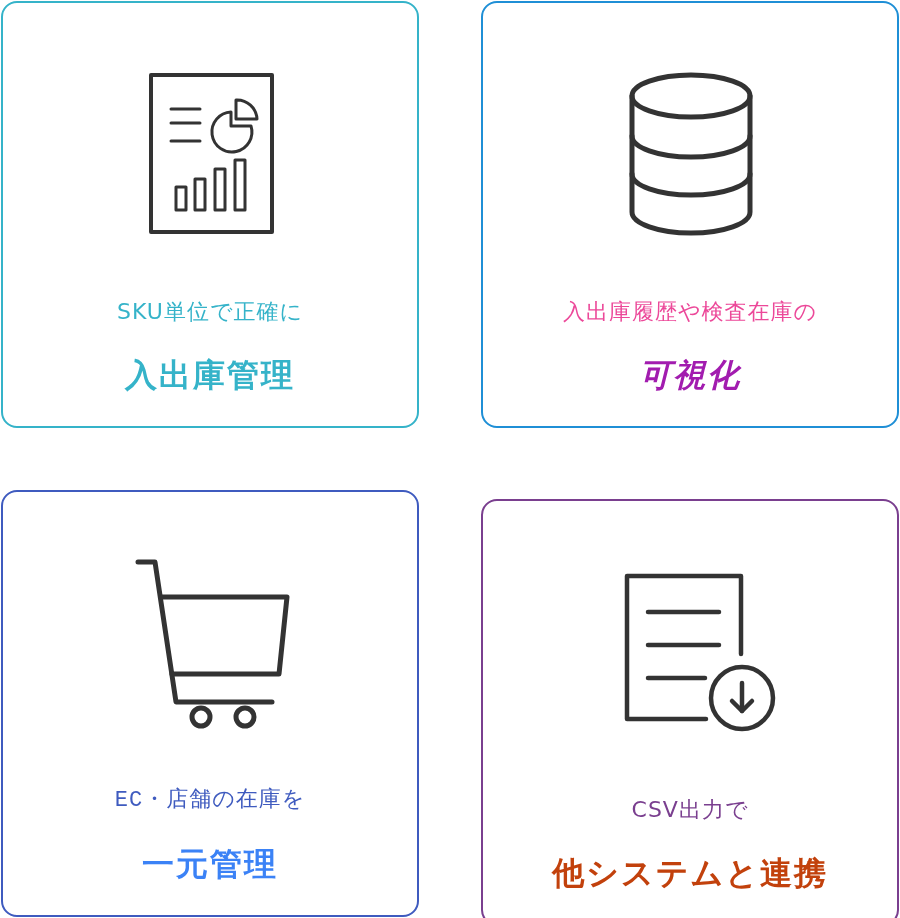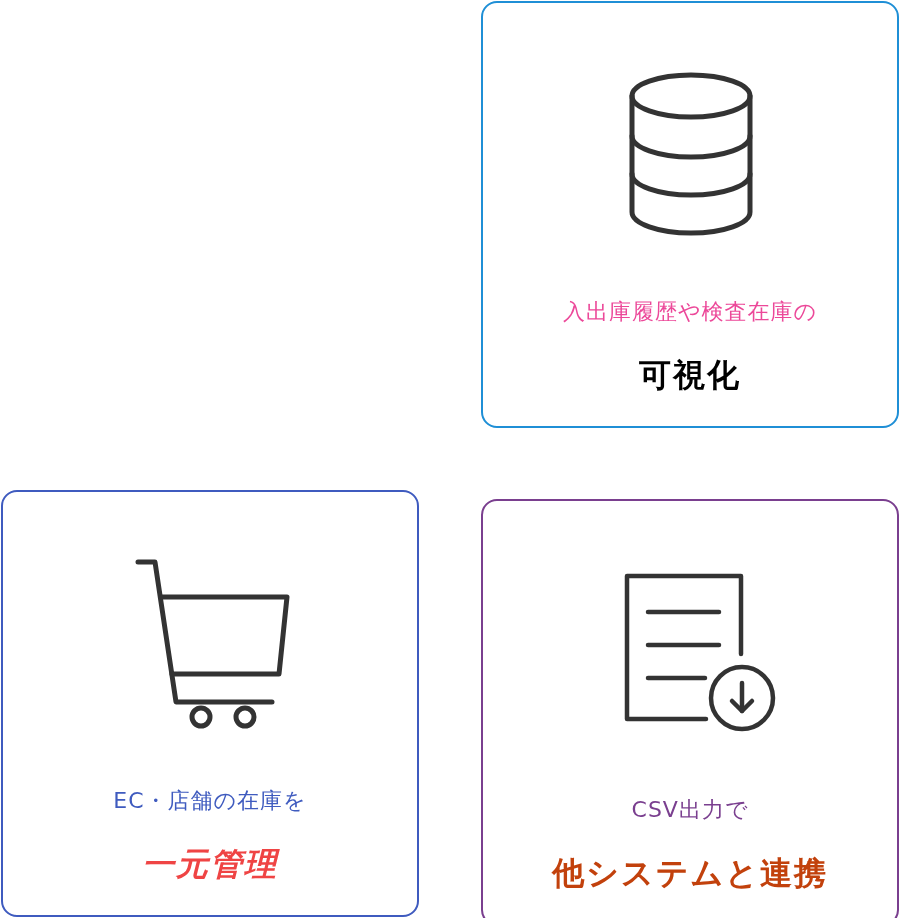--- a/index.html
+++ b/index.html
@@ -67,49 +67,73 @@
       font-weight: bold;
       letter-spacing: 2px;
       line-height: 40px;
     }
   </style>
 </head>
 <body>
 
 <div class="grid">
 
+  <div class="card c1" style="border-color:#35b3c9;">
+    <div class="icon">
+      <svg width="418" height="260" viewBox="0 0 418 260" style="left:-1px;top:-1px;">
+        <g fill="none" stroke="#333333" stroke-linecap="round" stroke-linejoin="round">
+
+          <rect x="149" y="73" width="121" height="157" stroke-width="4"></rect>
+
+          <line x1="169" y1="107" x2="198" y2="107" stroke-width="3"></line>
+          <line x1="169" y1="121" x2="198" y2="121" stroke-width="3"></line>
+          <line x1="169" y1="139" x2="198" y2="139" stroke-width="3"></line>
+
+          <path d="M 229 110 A 20 20 0 1 0 249 124 L 229 124 Z" stroke-width="3"></path>
+          <path d="M 234 98 A 20 20 0 0 1 255 117 L 234 117 Z" stroke-width="3"></path>
+
+          <rect x="174" y="185" width="10" height="23" stroke-width="3"></rect>
+          <rect x="193" y="177" width="10" height="31" stroke-width="3"></rect>
+          <rect x="213" y="167" width="10" height="41" stroke-width="3"></rect>
+          <rect x="233" y="158" width="10" height="50" stroke-width="3"></rect>
+        </g>
+      </svg>
+    </div>
+    <div class="subtitle" style="color:#35b3c9;">SKU単位で正確に</div>
+    <div class="title" style="color:#35b3c9;">入出庫管理</div>
+  </div>
 
   <div class="card c2" style="border-color:#1f8fd6;">
     <div class="icon">
       <svg width="418" height="260" viewBox="481 0 418 260" style="left:-1px;top:-1px;">
         <g fill="none" stroke="#333333" stroke-width="5" stroke-linecap="round" stroke-linejoin="round">
           <ellipse cx="690" cy="94" rx="59" ry="21"></ellipse>
           <path d="M 631 94 L 631 210 A 59 21 0 0 0 749 210 L 749 94"></path>
           <path d="M 631 134 A 59 21 0 0 0 749 134"></path>
           <path d="M 631 172 A 59 21 0 0 0 749 172"></path>
         </g>
       </svg>
     </div>
     <div class="subtitle" style="color:#ec4899;">入出庫履歴や検査在庫の</div>
-    <div class="title" style="color:#000000;">可視化</div>
+    <div class="title" style="color:#a21caf;font-style:italic;">可視化</div>
   </div>
 
   <div class="card c3" style="border-color:#3f5bbf;">
     <div class="icon">
       <svg width="418" height="260" viewBox="0 489 418 260" style="left:-1px;top:-1px;">
         <g fill="none" stroke="#333333" stroke-width="5" stroke-linecap="round" stroke-linejoin="round">
           <path d="M 136 560 L 153 560 L 174 700 L 270 700"></path>
           <path d="M 160 595 L 285 595 L 277 672 L 170 672"></path>
           <circle cx="199" cy="715" r="9"></circle>
           <circle cx="243" cy="715" r="9"></circle>
         </g>
       </svg>
     </div>
-    <div class="subtitle" style="color:#3f5bbf;">EC・店舗の在庫を</div>
-    <div class="title" style="color:#ef4444;font-style:italic;">一元管理</div>
+    <div class="subtitle" style="color:#3f5bbf;font-family:Liberation Mono, monospace;">EC・店舗の在庫を</div>
+    <div class="title" style="color:#3b82f6;">一元管理</div>
   </div>
 
   <div class="card c4" style="border-color:#7a3f8f;">
     <div class="icon">
       <svg width="418" height="260" viewBox="481 489 418 260" style="left:-1px;top:-1px;">
         <g fill="none" stroke="#333333" stroke-width="4.5" stroke-linecap="round" stroke-linejoin="round">
           <path d="M 705 708 L 626 708 L 626 565 L 740 565 L 740 643"></path>
           <line x1="647" y1="601" x2="718" y2="601"></line>
           <line x1="647" y1="634" x2="718" y2="634"></line>
           <line x1="647" y1="667" x2="704" y2="667"></line>

